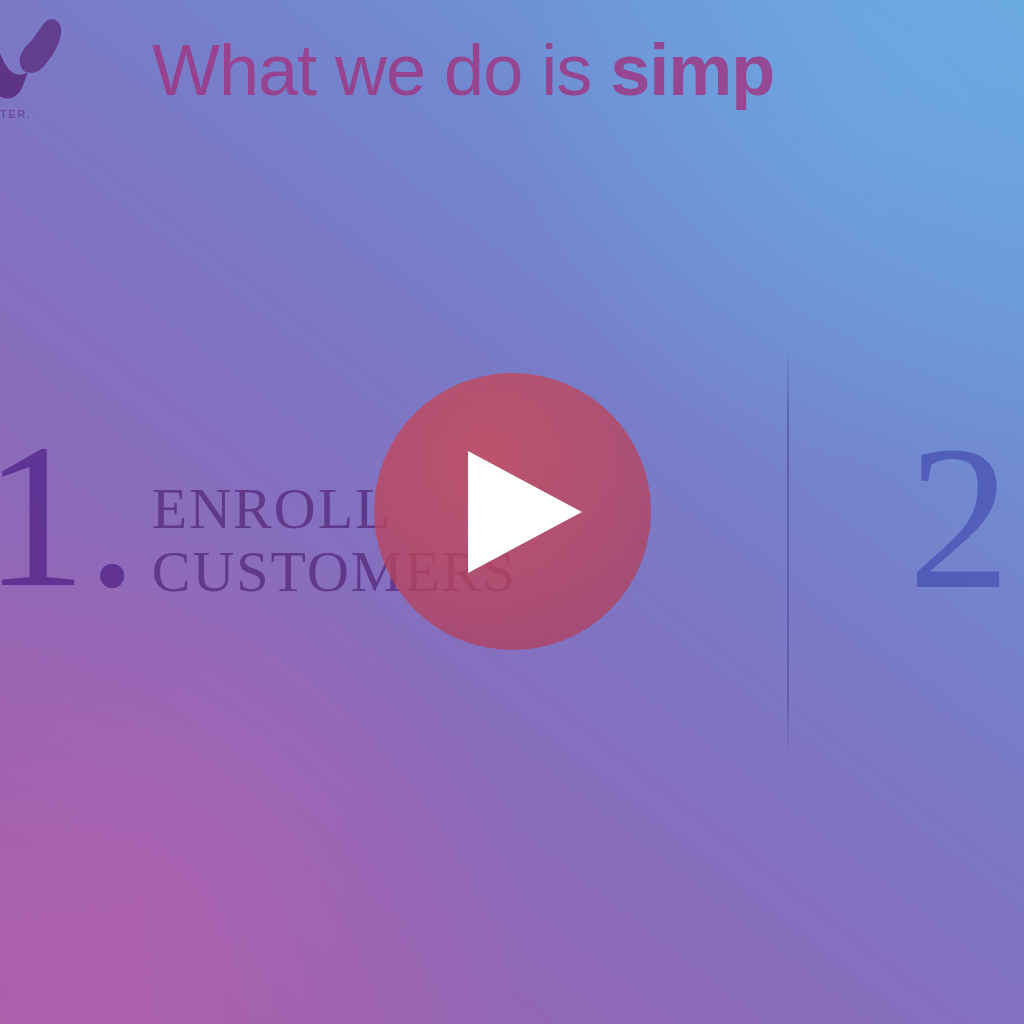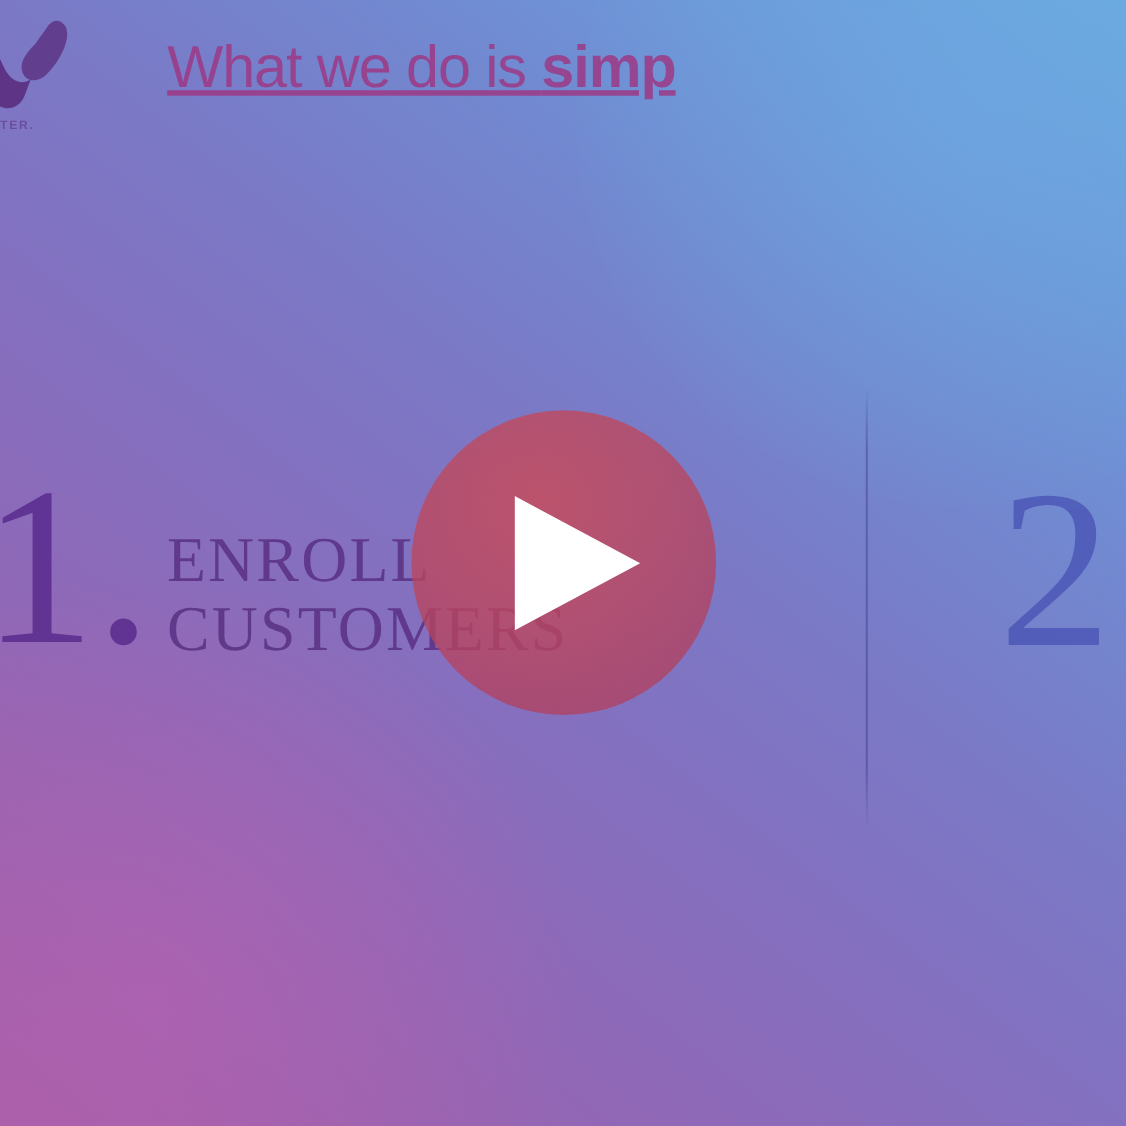--- a/index.html
+++ b/index.html
@@ -66,27 +66,26 @@
     font-weight:700;
     color:#5b2f80;
     opacity:.55;
     white-space:nowrap;
   }
 
   
   #headline {
     position:absolute;
     left:152px; top:34px;
-    font-size:54px;
+    font-size:72px;
     line-height:1;
     letter-spacing:-1px;
     white-space:nowrap;
     color:#9f3683;
     opacity:.82;
-    text-decoration:underline;
   }
   #headline .light { font-weight:400; }
   #headline .bold  { font-weight:700; }
 
   
   #steps-row {
     position:absolute;
     left:0; top:436px;
     width:1024px; height:240px;
   }

